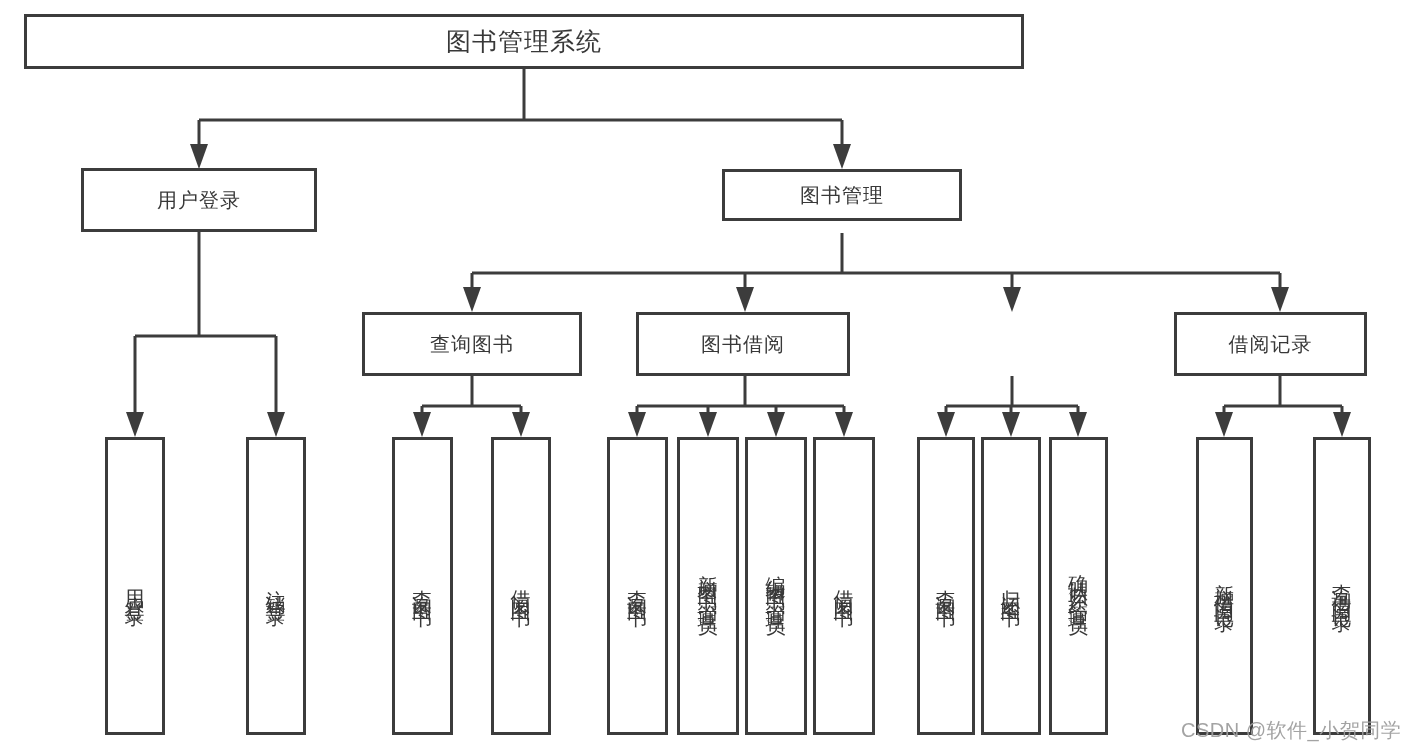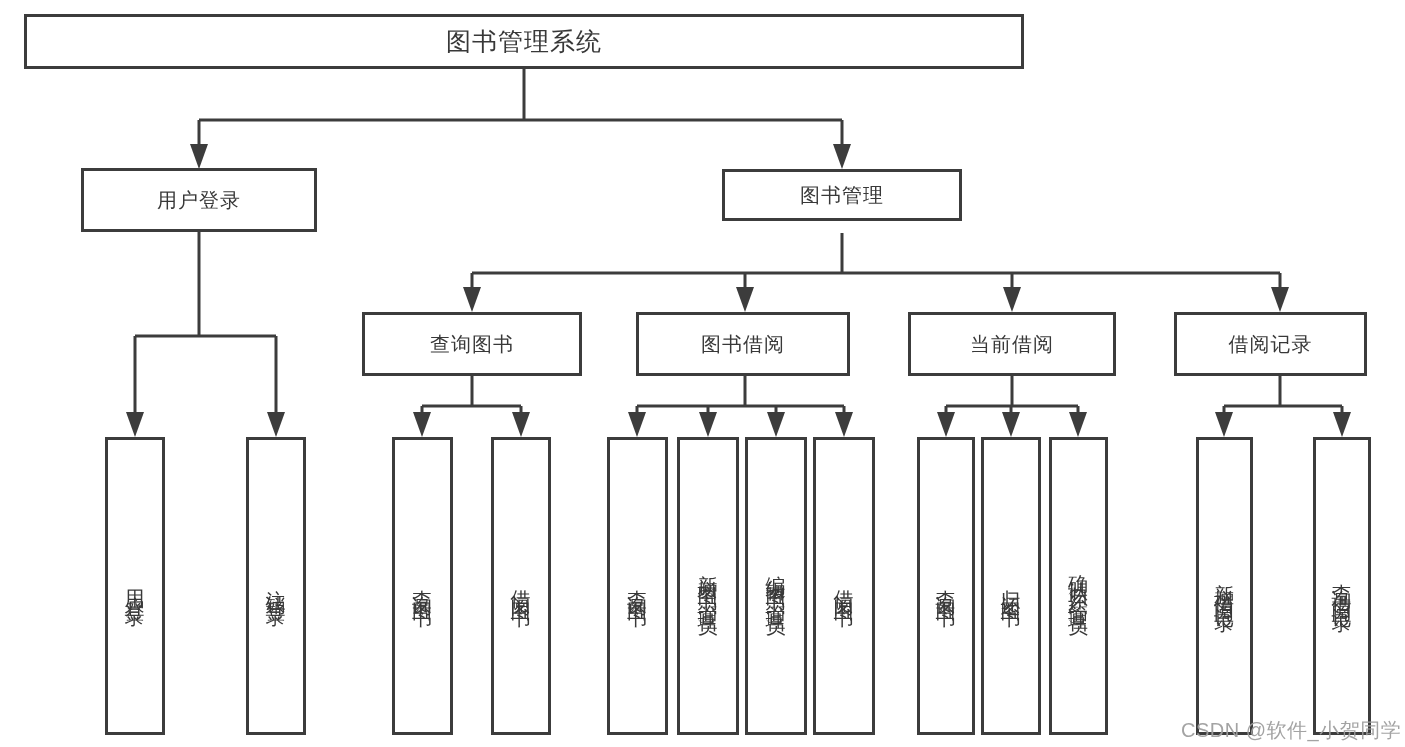--- a/index.html
+++ b/index.html
@@ -85,23 +85,20 @@
   <div class="node" style="left:722px;top:169px;width:240px;height:52px">
     <span>图书管理</span>
   </div>
 
   <div class="node" style="left:362px;top:312px;width:220px;height:64px">
     <span>查询图书</span>
   </div>
   <div class="node" style="left:636px;top:312px;width:214px;height:64px">
     <span>图书借阅</span>
   </div>
-  <div class="node" style="left:908px;top:312px;width:208px;height:64px">
-    <span>当前借阅</span>
-  </div>
   <div class="node" style="left:1174px;top:312px;width:193px;height:64px">
     <span>借阅记录</span>
   </div>
 
   <div class="node v" style="left:105px;top:437px;width:60px;height:298px">
     <span>用户登录</span>
   </div>
   <div class="node v" style="left:246px;top:437px;width:60px;height:298px">
     <span>注销登录</span>
   </div>

